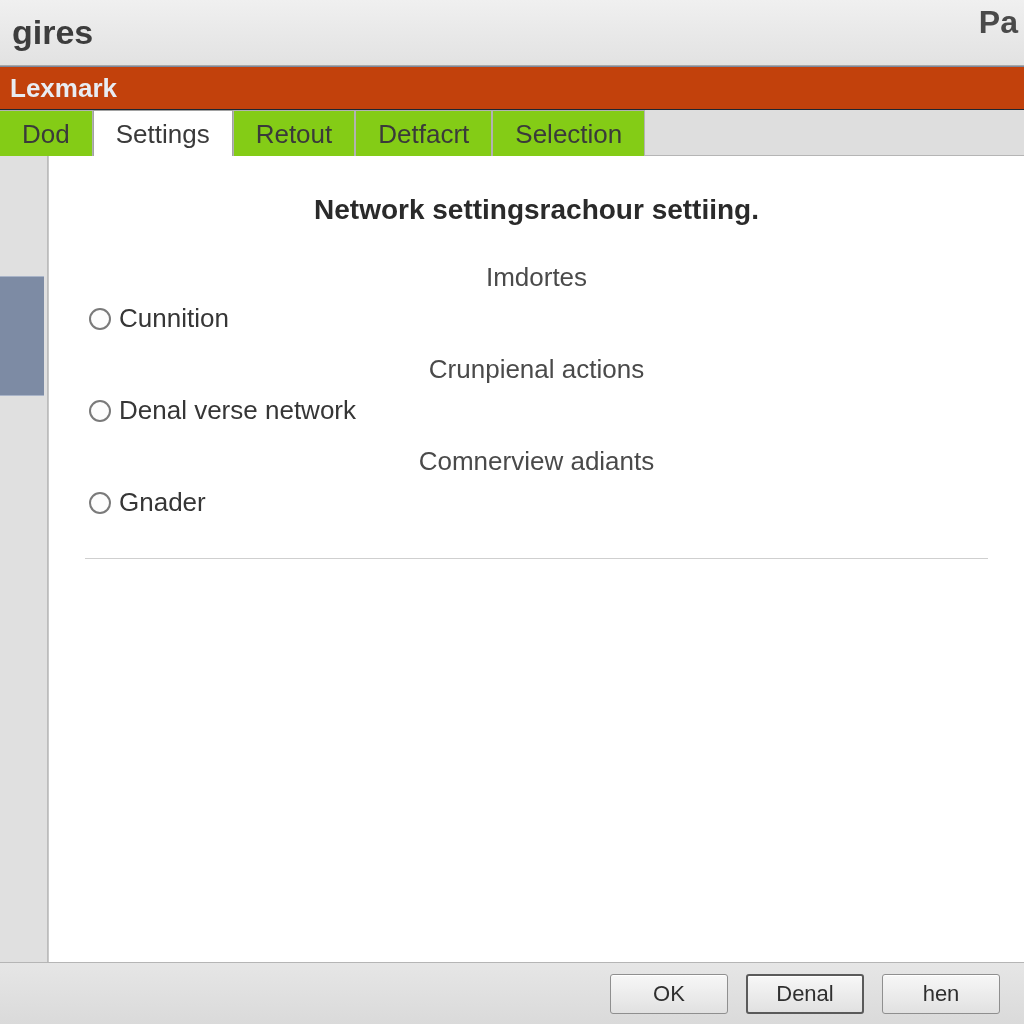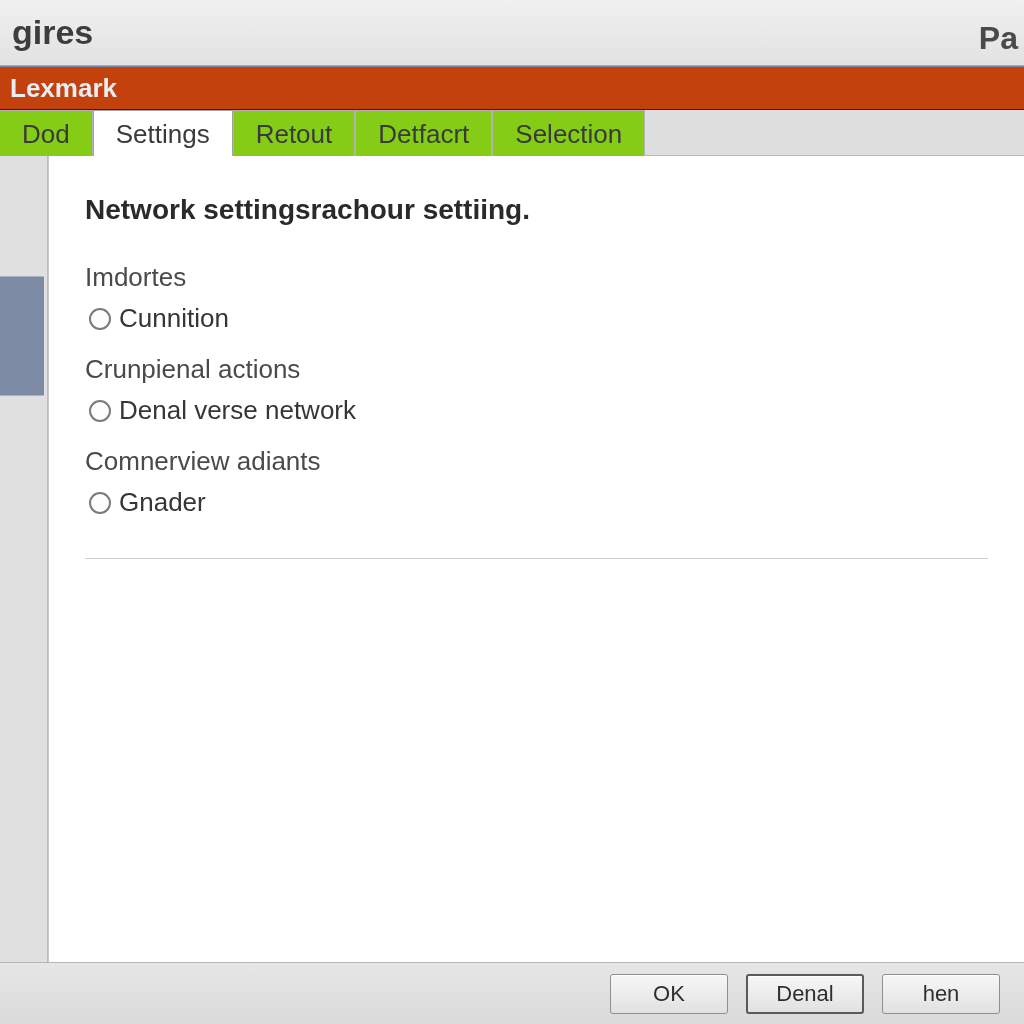--- a/index.html
+++ b/index.html
@@ -24,21 +24,21 @@
     border-bottom: 1px solid #a8a8a8;
     position: relative;
   }
   .titlebar-title {
     font-size: 34px;
     font-weight: bold;
     color: #3d3d3d;
   }
   .titlebar-right {
     position: absolute;
-    right: 6px; top: 20px;
+    right: 6px; top: 4px;
     font-size: 32px;
     font-weight: bold;
     color: #4a4a4a;
   }
   .subheader {
     height: 44px;
     background: #c2410c;
     color: #e8ecf3;
     display: flex; align-items: center;
     padding: 0 10px;
@@ -73,20 +73,21 @@
     border-left: 1px solid #a2a2a2;
     border-right: 1px solid #a2a2a2;
     top: 1px;
     z-index: 2;
   }
   .workspace {
     flex: 1 1 auto;
     display: flex;
     background: #0f172a;
     min-height: 0;
+    text-align: center;
   }
   .sidebar {
     width: 48px;
     background: #e0e0e0;
     border-right: 1px solid #bcbcbc;
     padding-top: 120px;
   }
   .sidebar-selection {
     width: 44px; height: 120px;
     background: #7d8ba4;

